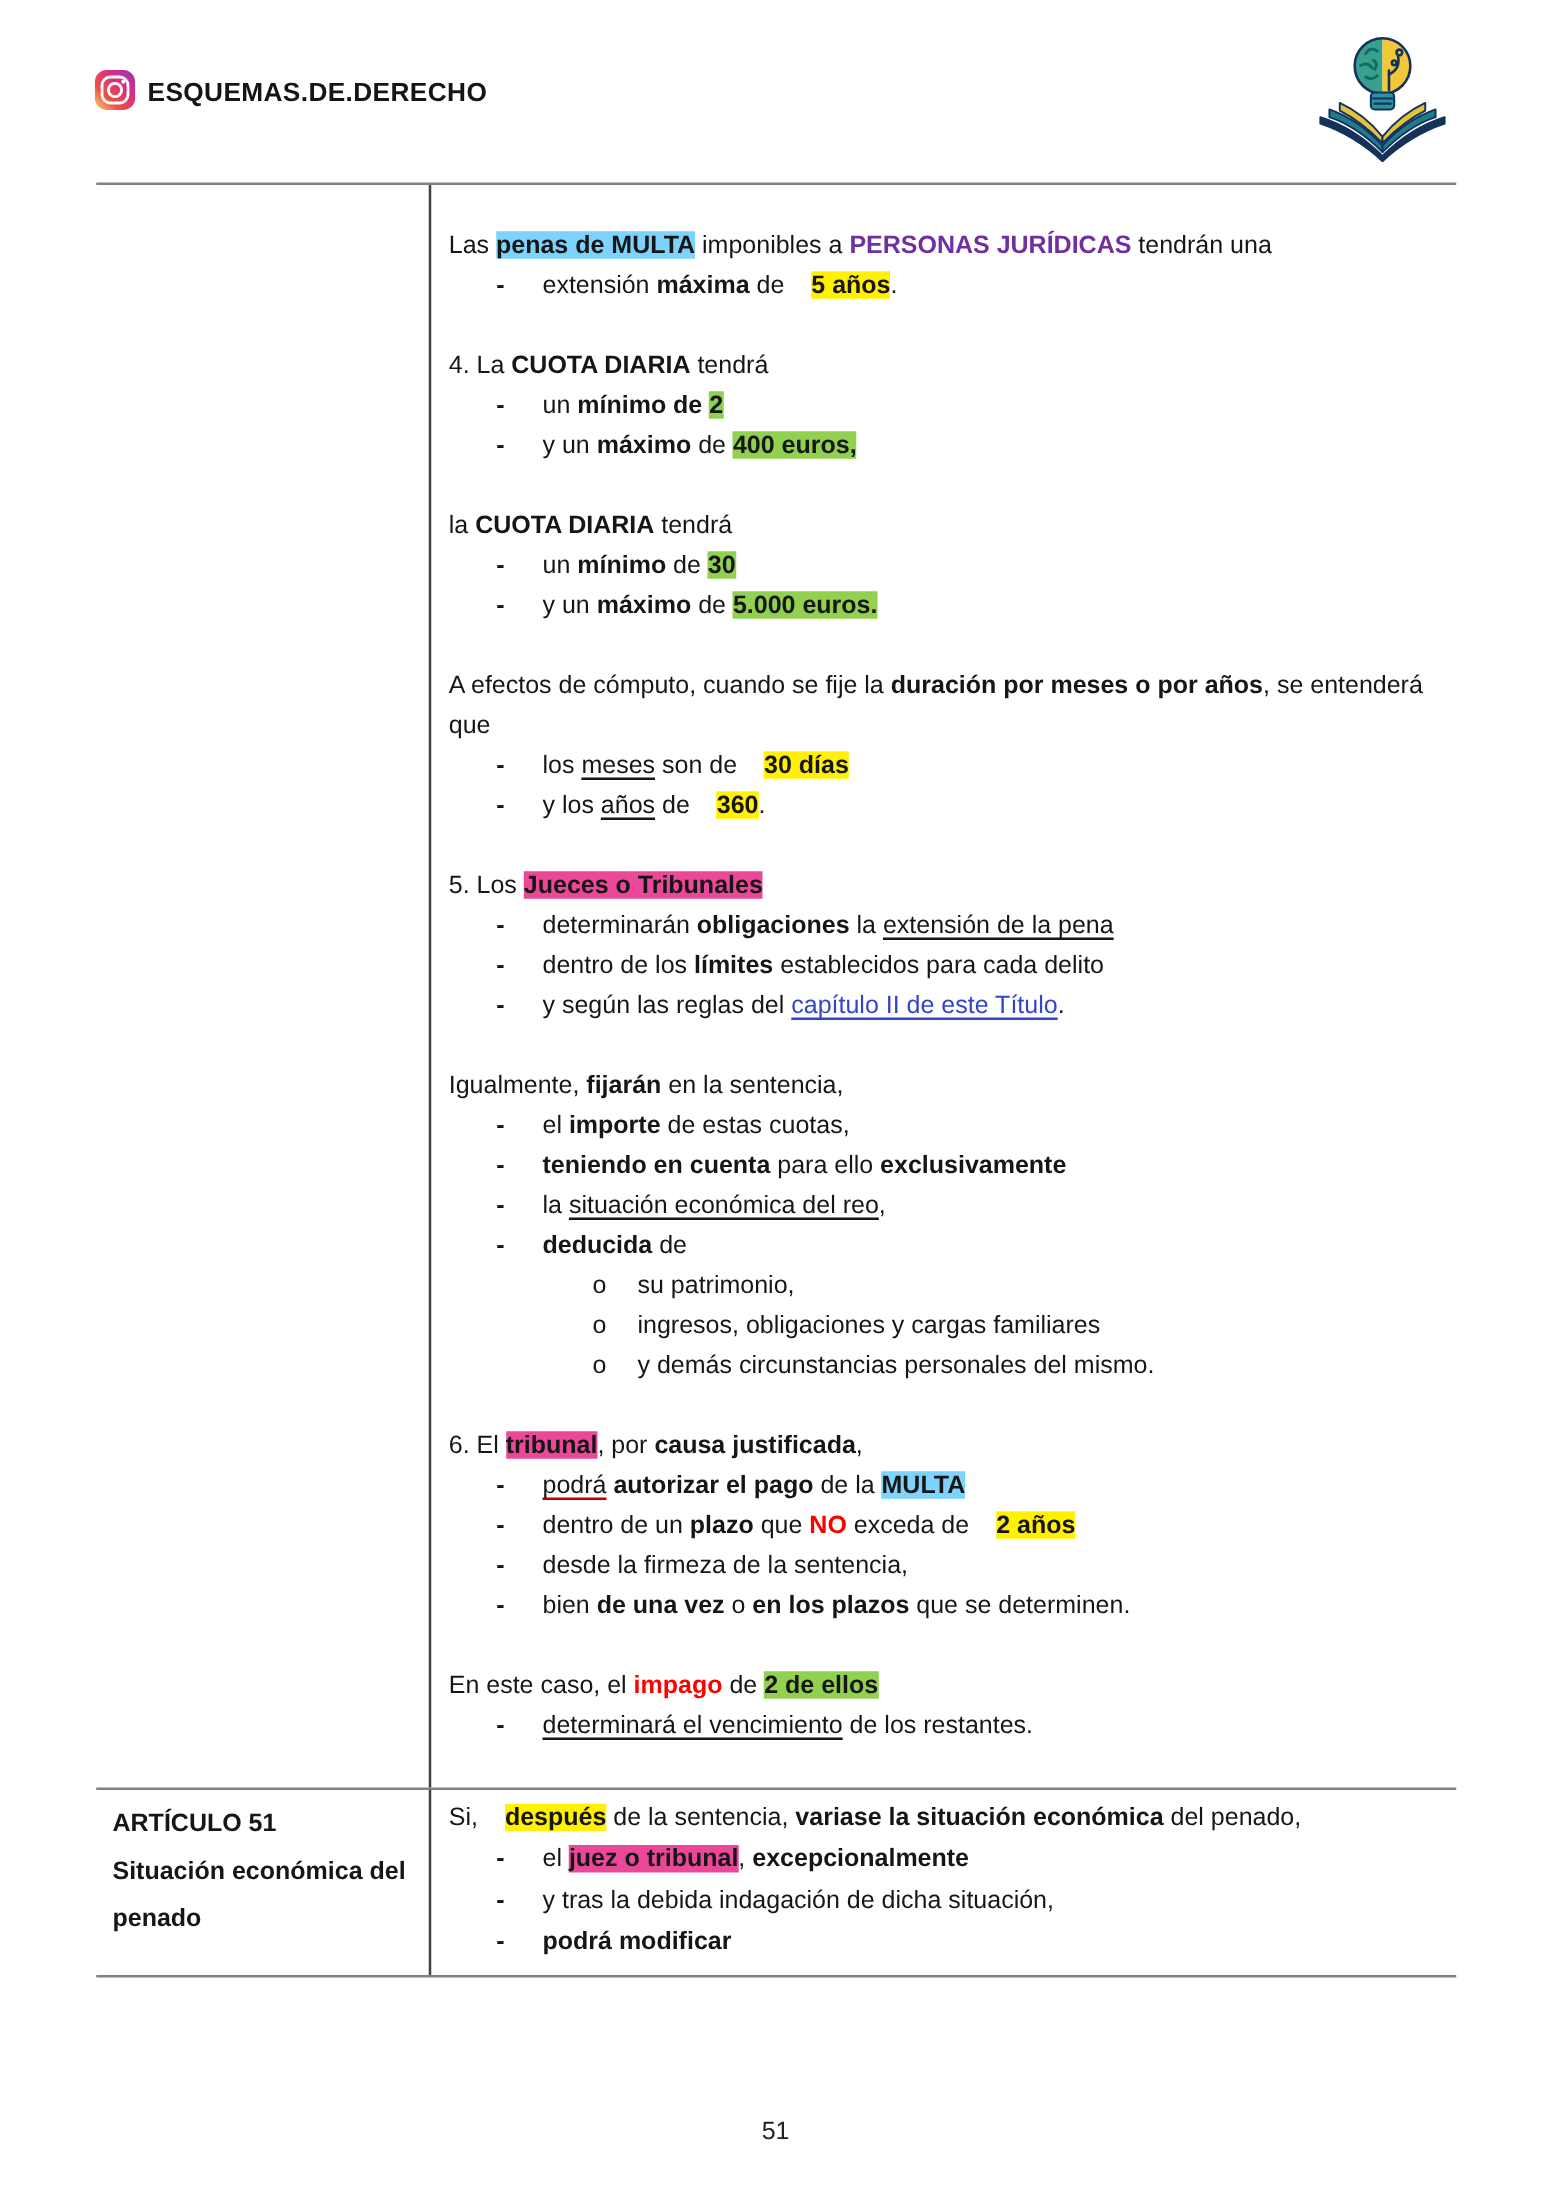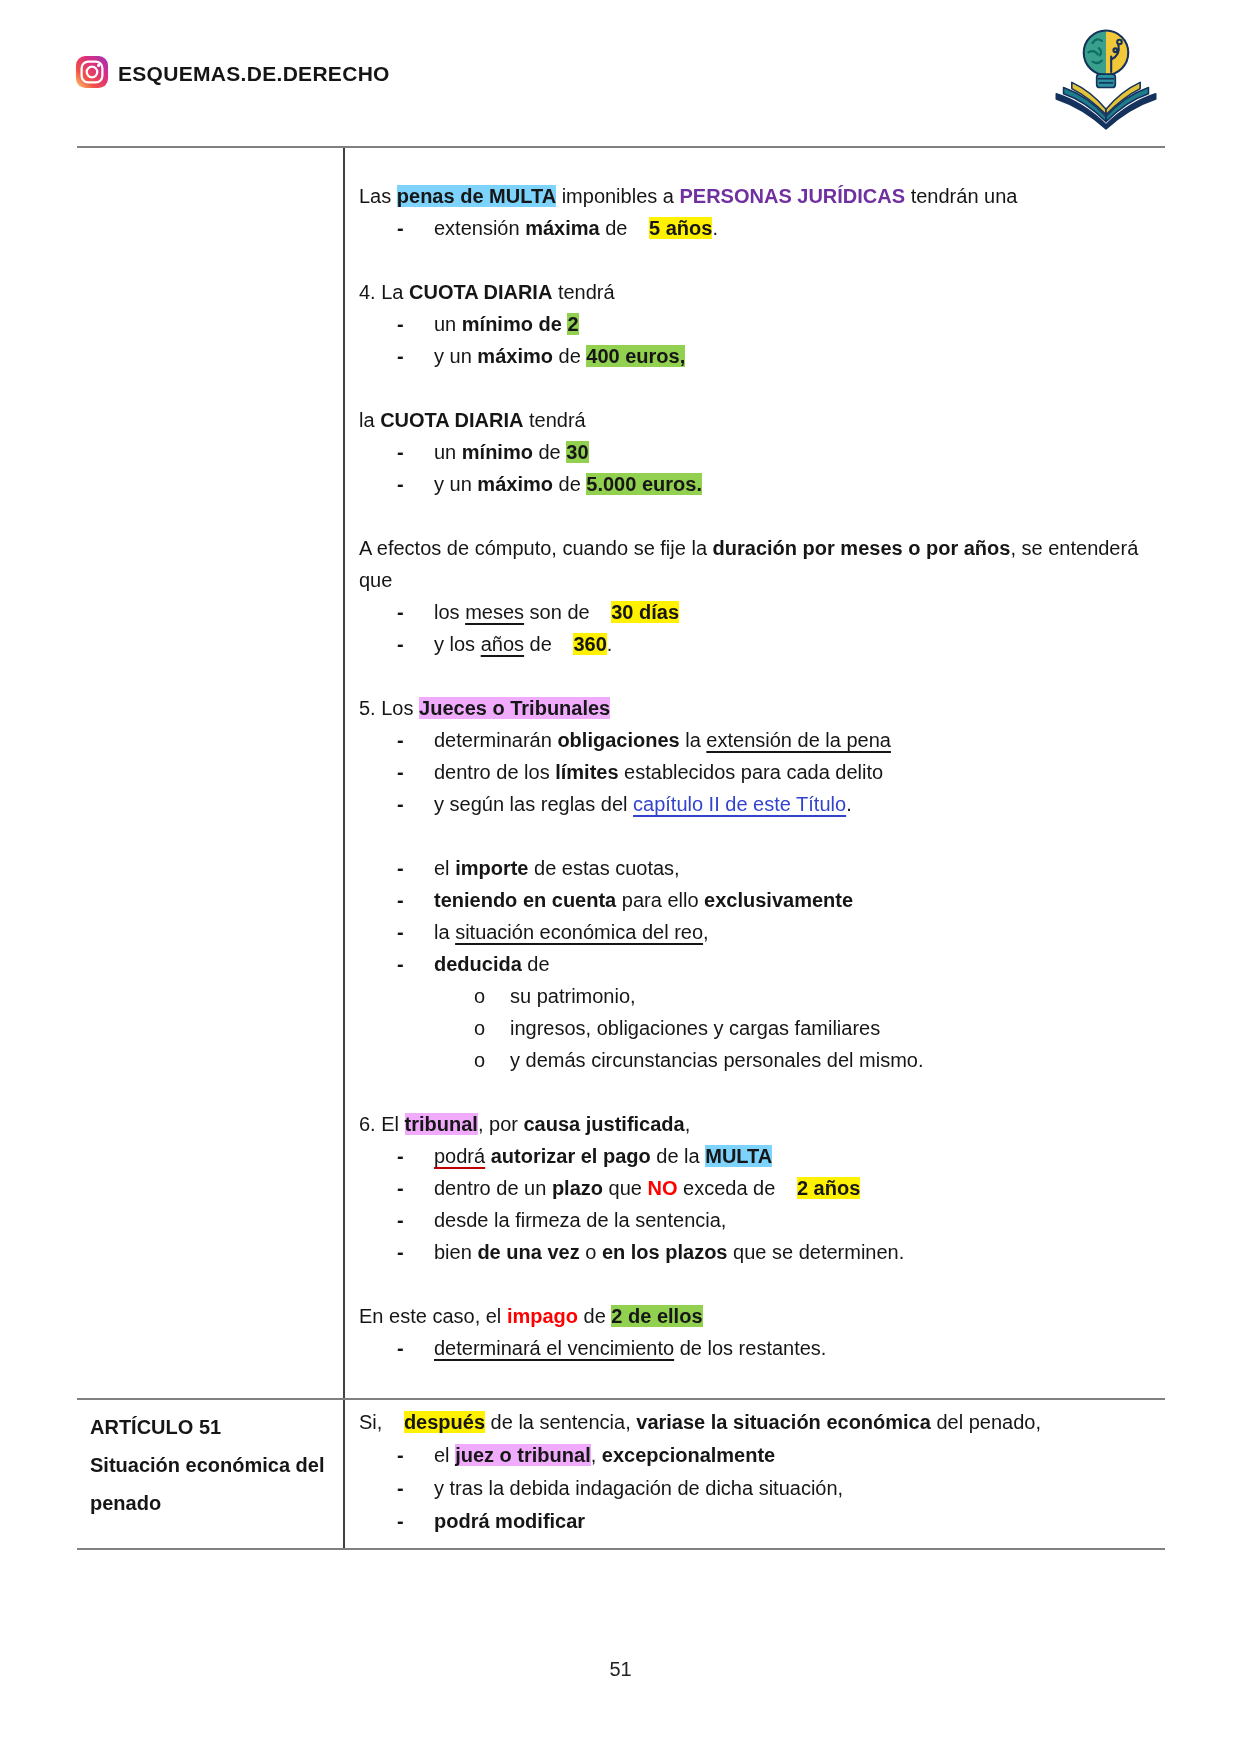--- a/index.html
+++ b/index.html
@@ -31,28 +31,28 @@
   .marker{flex:0 0 37px;font-weight:700;}
   .marker.circ{flex:0 0 36px;font-weight:400;}
   .ind0{padding-left:0;}
   .ind1{padding-left:38px;}
   .ind2{padding-left:115px;}
   
   .s-b{font-weight:700;}
   .s-cyan{font-weight:700;background:#7dd3fc;}
   .s-yel{font-weight:700;background:#FFF100;margin-left:16px;}
   .s-grn{font-weight:700;background:#92D050;}
-  .s-tan{font-weight:700;background:#f0abfc;}
+  .s-tan{font-weight:700;background:#ec4899;}
   .s-pur{font-weight:700;color:#7030A0;}
   .s-red{font-weight:700;color:#FF0000;}
   .s-u{text-decoration:underline;text-decoration-thickness:2px;text-underline-offset:4px;}
   .s-ured{text-decoration:underline;text-decoration-color:#C00000;text-decoration-thickness:2px;text-underline-offset:4px;}
   .s-link{color:#3344CC;text-decoration:underline;text-decoration-thickness:2px;text-underline-offset:4px;cursor:pointer;}
   
-  .page-number{position:absolute;left:0;top:1658px;width:1241px;text-align:center;font-size:20px;color:#222;}
+  .page-number{position:absolute;left:0;top:1694px;width:1241px;text-align:center;font-size:20px;color:#222;}
 </style>
 </head>
 <body>
 
 <div class="header-brand">
   <span>
     <svg width="34" height="34" viewBox="0 0 36 36">
       <defs>
         <linearGradient id="igGrad" x1="0" y1="1" x2="1" y2="0">
           <stop offset="0" stop-color="#FED373"></stop>
@@ -131,20 +131,21 @@
           <div class="line ind1"><span class="marker">-</span><span class="txt"><span>los </span><span class="s-u">meses</span><span> son de </span><span class="s-yel">30 días</span></span></div>
           <div class="line ind1"><span class="marker">-</span><span class="txt"><span>y los </span><span class="s-u">años</span><span> de </span><span class="s-yel">360</span><span>.</span></span></div>
         </div>
         <div class="block">
           <div class="line ind0"><span class="txt"><span>5. Los </span><span class="s-tan">Jueces o Tribunales</span></span></div>
           <div class="line ind1"><span class="marker">-</span><span class="txt"><span>determinarán </span><span class="s-b">obligaciones</span><span> la </span><span class="s-u">extensión de la pena</span></span></div>
           <div class="line ind1"><span class="marker">-</span><span class="txt"><span>dentro de los </span><span class="s-b">límites</span><span> establecidos para cada delito</span></span></div>
           <div class="line ind1"><span class="marker">-</span><span class="txt"><span>y según las reglas del </span><span class="s-link">capítulo II de este Título</span><span>.</span></span></div>
         </div>
         <div class="block">
+          <div class="line ind0"><span class="txt"><span>Igualmente, </span><span class="s-b">fijarán</span><span> en la sentencia,</span></span></div>
           <div class="line ind1"><span class="marker">-</span><span class="txt"><span>el </span><span class="s-b">importe</span><span> de estas cuotas,</span></span></div>
           <div class="line ind1"><span class="marker">-</span><span class="txt"><span class="s-b">teniendo en cuenta</span><span> para ello </span><span class="s-b">exclusivamente</span></span></div>
           <div class="line ind1"><span class="marker">-</span><span class="txt"><span>la </span><span class="s-u">situación económica del reo</span><span>,</span></span></div>
           <div class="line ind1"><span class="marker">-</span><span class="txt"><span class="s-b">deducida</span><span> de</span></span></div>
           <div class="line ind2"><span class="marker circ">o</span><span class="txt"><span>su patrimonio,</span></span></div>
           <div class="line ind2"><span class="marker circ">o</span><span class="txt"><span>ingresos, obligaciones y cargas familiares</span></span></div>
           <div class="line ind2"><span class="marker circ">o</span><span class="txt"><span>y demás circunstancias personales del mismo.</span></span></div>
         </div>
         <div class="block">
           <div class="line ind0"><span class="txt"><span>6. El </span><span class="s-tan">tribunal</span><span>, por </span><span class="s-b">causa justificada</span><span>,</span></span></div>

